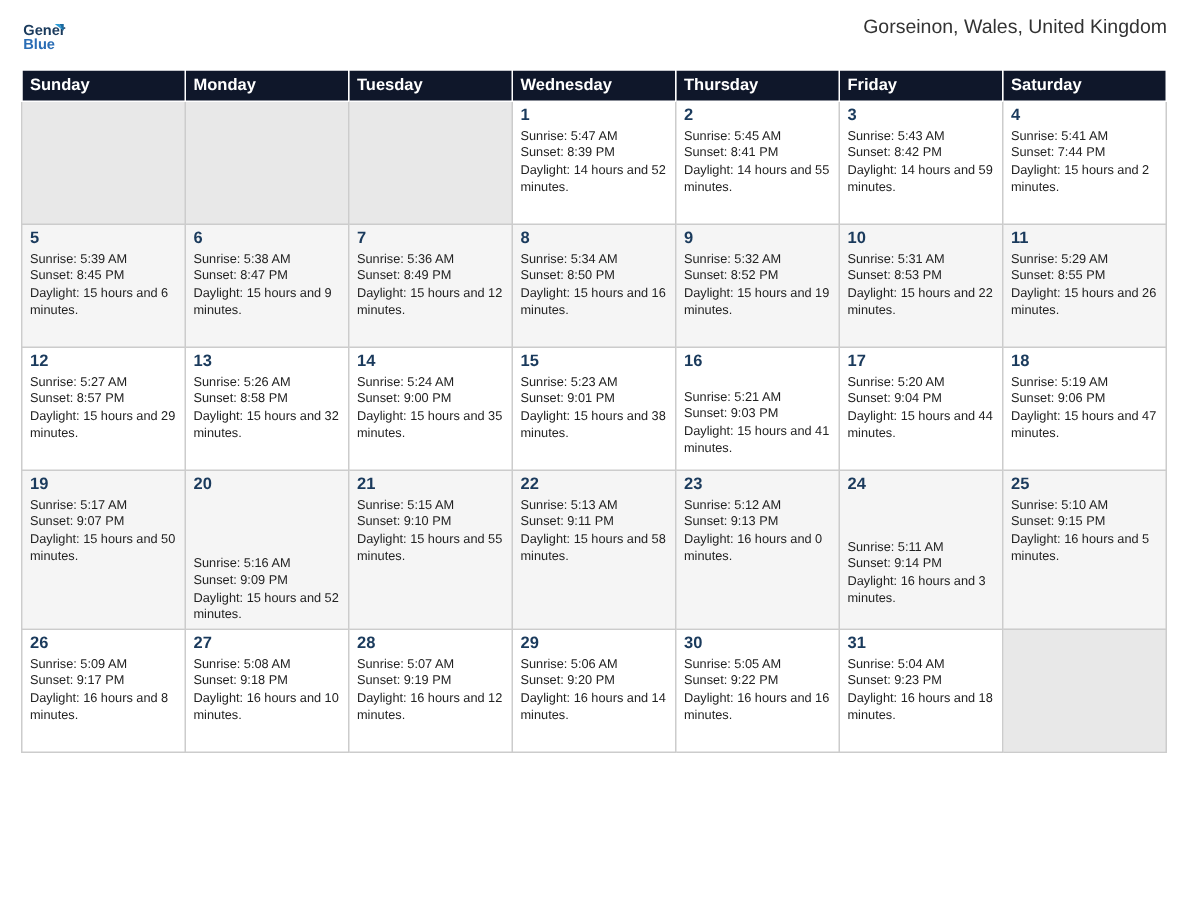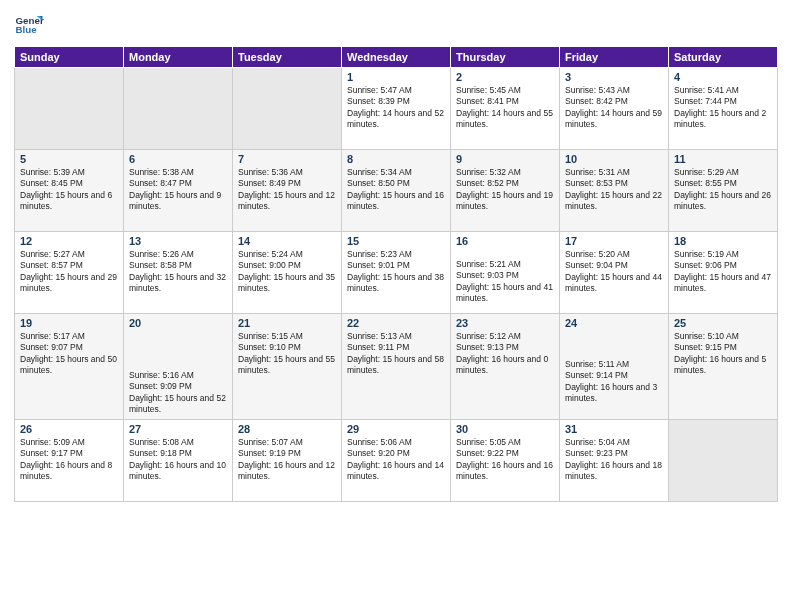--- a/index.html
+++ b/index.html
@@ -42,21 +42,21 @@
     .location {
       font-size: 13px;
       color: #333;
     }
     .calendar {
       width: 100%;
       border-collapse: collapse;
       table-layout: fixed;
     }
     .calendar th {
-      background-color: #4c1d95;
+      background-color: #0f172a;
       color: #fff;
       font-size: 11px;
       font-weight: bold;
       padding: 4px 5px;
       text-align: left;
       border: 1px solid #fff;
     }
     .calendar td {
       vertical-align: top;
       padding: 3px 5px;
@@ -92,20 +92,21 @@
   <div class="header">
     <div class="logo">
       <svg class="logo-icon" viewBox="0 0 40 40">
         <text x="2" y="18" font-size="13" font-weight="bold" fill="#1a3a5c">General</text>
         <text x="2" y="30" font-size="13" font-weight="bold" fill="#2a6db5">Blue</text>
         <polygon points="30,8 38,14 34,8" fill="#2a9cd8"></polygon>
         <polygon points="34,8 38,14 38,8" fill="#1a6aa0"></polygon>
       </svg>
     </div>
     <div class="title-block">
+      <div class="location">Gorseinon, Wales, United Kingdom</div>
     </div>
   </div>
 
   <table class="calendar">
     <thead>
       <tr>
         <th>Sunday</th>
         <th>Monday</th>
         <th>Tuesday</th>
         <th>Wednesday</th>

